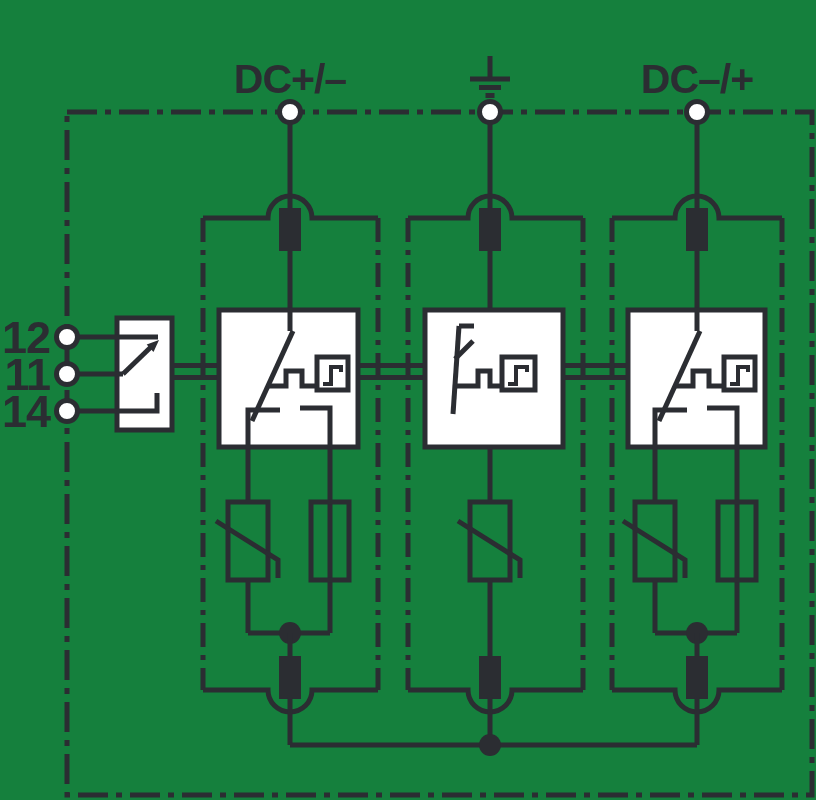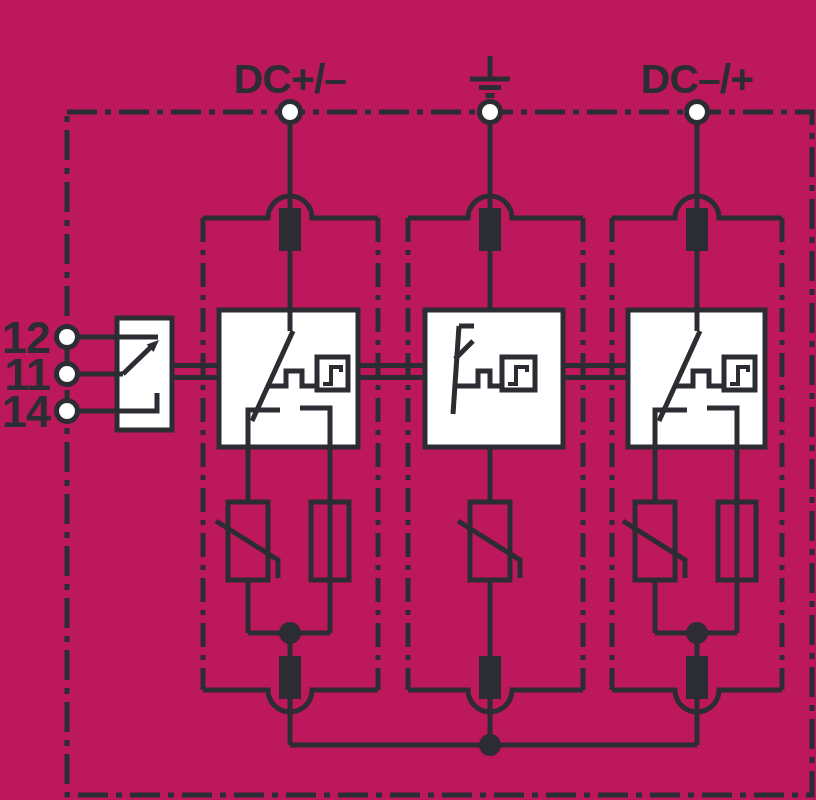--- a/index.html
+++ b/index.html
@@ -1,16 +1,16 @@
 <!DOCTYPE html>
 <html><head>
 <meta charset="utf-8">
 <style>
   html,body{margin:0;padding:0;background:#ffffff;}
-  .stage{width:816px;height:800px;position:relative;background:#be185d;overflow:hidden;}
+  .stage{width:816px;height:800px;position:relative;background:#15803d;overflow:hidden;}
   svg{display:block;}
   text{font-family:"Liberation Sans","DejaVu Sans",sans-serif;font-weight:700;letter-spacing:-1px;}
   .lbl-big{font-size:41px;}
   .lbl-num{font-size:45px;}
 </style>
 </head>
 <body>
 
 <div class="stage">
 <svg width="816" height="800" viewBox="0 0 816 800">

